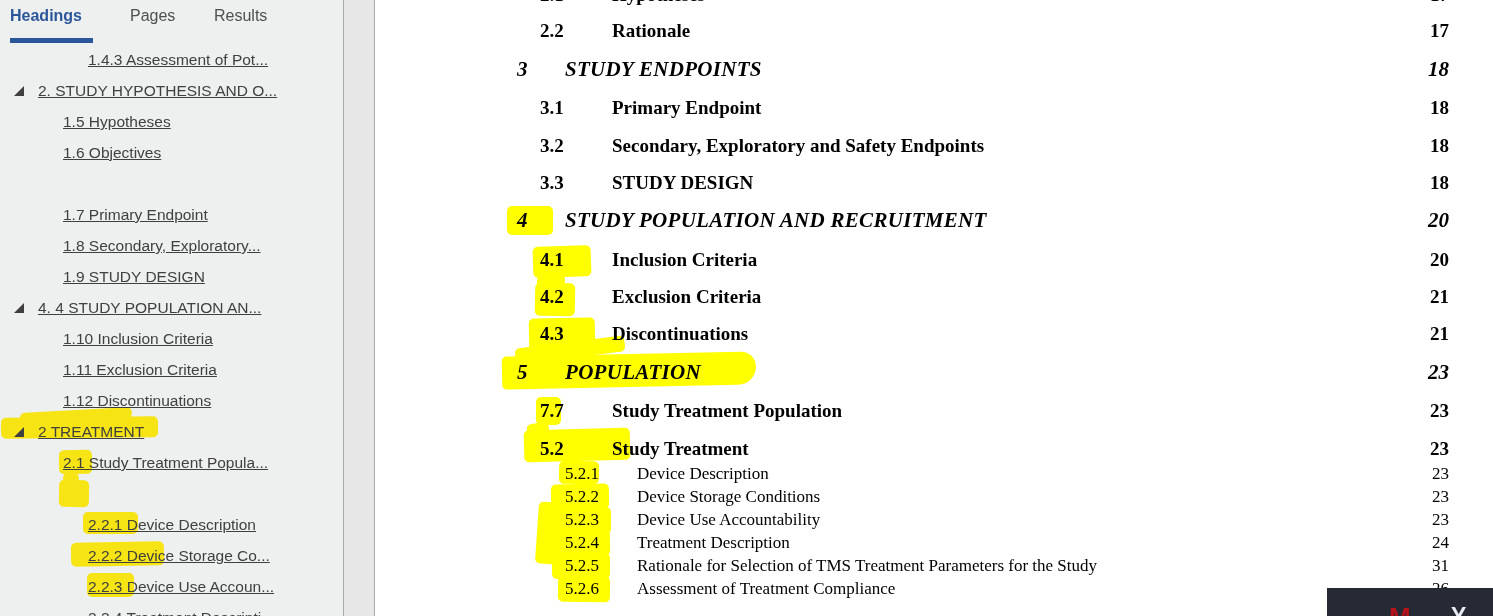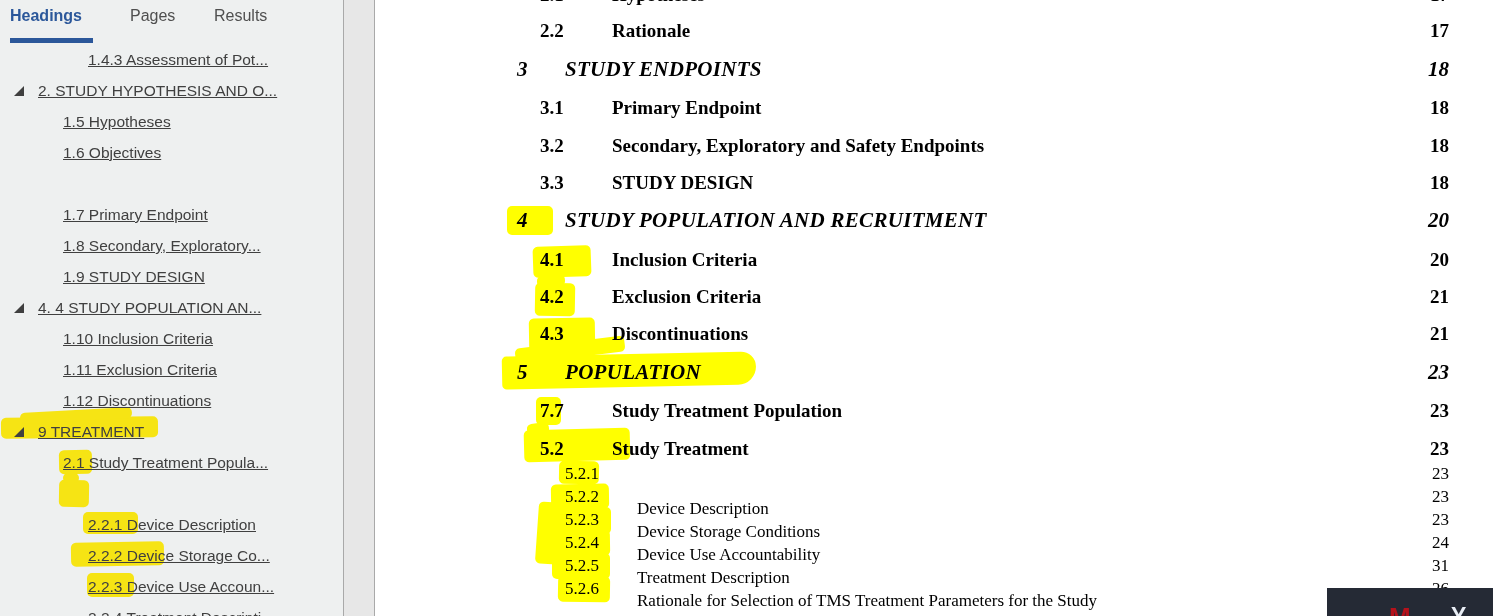--- a/index.html
+++ b/index.html
@@ -48,21 +48,21 @@
   .tnum,.ttitle{position:absolute;white-space:nowrap;z-index:2;}
   .tpage{position:absolute;right:44px;z-index:2;}
   .dl1{font-size:21px;font-weight:bold;font-style:italic;color:#000;}
   .dl1 .tnum{left:142px;}
   .dl1 .ttitle{left:190px;letter-spacing:.3px;}
   .dl2{font-size:19px;font-weight:bold;color:#000;}
   .dl2 .tnum{left:165px;}
   .dl2 .ttitle{left:237px;}
   .dl3{font-size:17px;font-weight:normal;color:#000;}
   .dl3 .tnum{left:190px;}
-  .dl3 .ttitle{left:262px;margin-top:35px;}
+  .dl3 .ttitle{left:262px;}
   
   .ink{position:absolute;z-index:1;border-radius:5px;}
   .ink-doc{background:#ffff00;}
   .ink-nav{background:#f6e414;}
   
   .logo-box{
     position:absolute;left:1327px;top:588px;width:166px;height:28px;
     background:#252a35;overflow:hidden;z-index:5;
   }
   .logo-red{
@@ -125,21 +125,21 @@
       <span class="nav-label">1.10 Inclusion Criteria</span>
     </div>
   <div class="nav-item l2" style="top:354px">
       <span class="nav-label">1.11 Exclusion Criteria</span>
     </div>
   <div class="nav-item l2" style="top:385px">
       <span class="nav-label">1.12 Discontinuations</span>
     </div>
   <div class="nav-item l1" style="top:416px">
       <span class="tri"></span>
-      <span class="nav-label">9 TREATMENT</span>
+      <span class="nav-label">2 TREATMENT</span>
     </div>
   <div class="nav-item l2" style="top:447px">
       <span class="nav-label">2.1 Study Treatment Popula...</span>
     </div>
   <div class="nav-item l3" style="top:509px">
       <span class="nav-label">2.2.1 Device Description</span>
     </div>
   <div class="nav-item l3" style="top:540px">
       <span class="nav-label">2.2.2 Device Storage Co...</span>
     </div>

